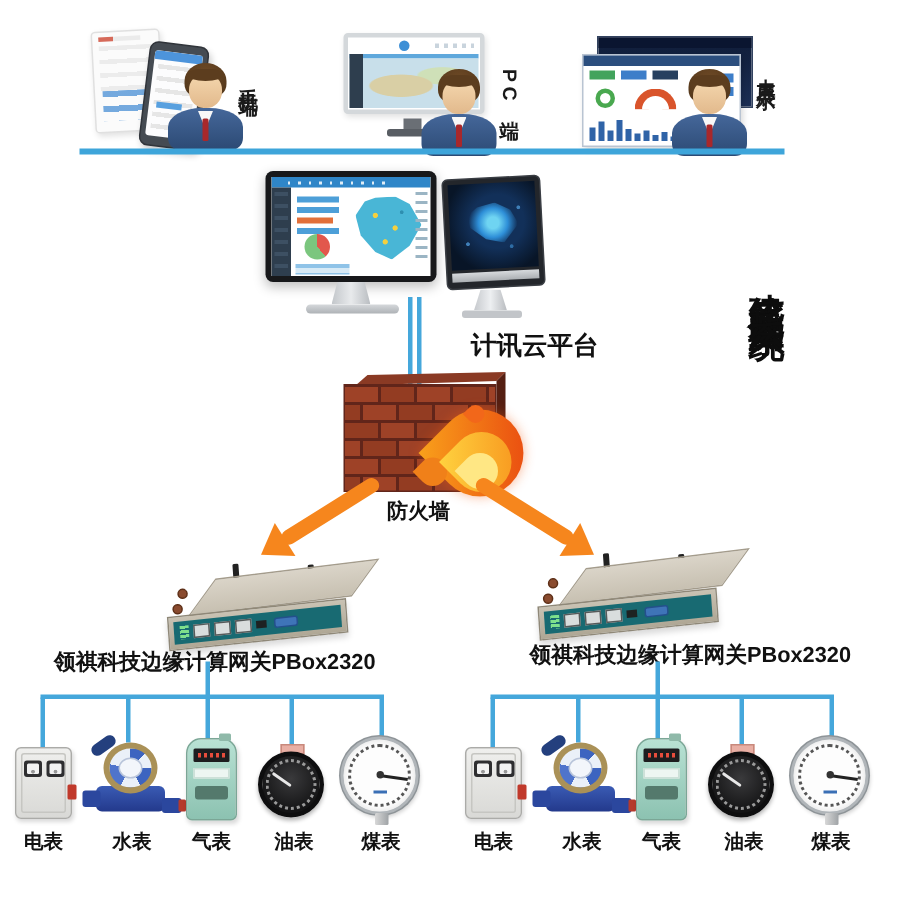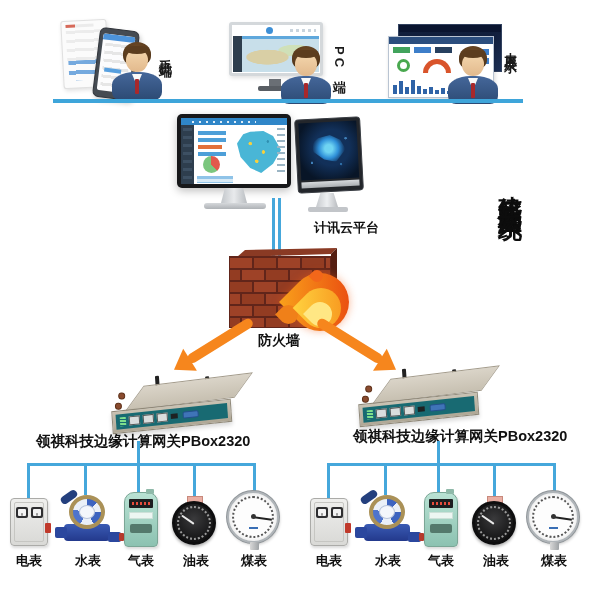--- a/index.html
+++ b/index.html
@@ -336,21 +336,21 @@
 
   <div class="pm2">
     <div class="scr2">
         <i class="p2blob"></i>
       </div>
     <i class="chin"></i>
   </div>
   <i class="pm2-foot"></i>
     <i class="pm2-base"></i>
 
-  <div class="hlabel" style="left:314px;top:219px;font-size:13px;">计讯云平台</div>
+  <div class="hlabel" style="left:314px;top:219px;font-size:17px;">计讯云平台</div>
 
   <i class="dlink"></i>
 
   <svg class="wall" width="112" height="84" viewBox="0 0 112 84">
     <polygon points="10,10 104,7 110,1 18,3" fill="#8a3a24"></polygon>
     <polygon points="104,7 110,1 110,74 104,81" fill="#551f12"></polygon>
     <rect x="2" y="9" width="102" height="72" fill="#61251a"></rect>
     <rect x="3" y="11" width="22" height="10" fill="#9e4227"></rect>
       <rect x="27" y="11" width="22" height="10" fill="#933c22"></rect>
       <rect x="51" y="11" width="22" height="10" fill="#9e4227"></rect>

